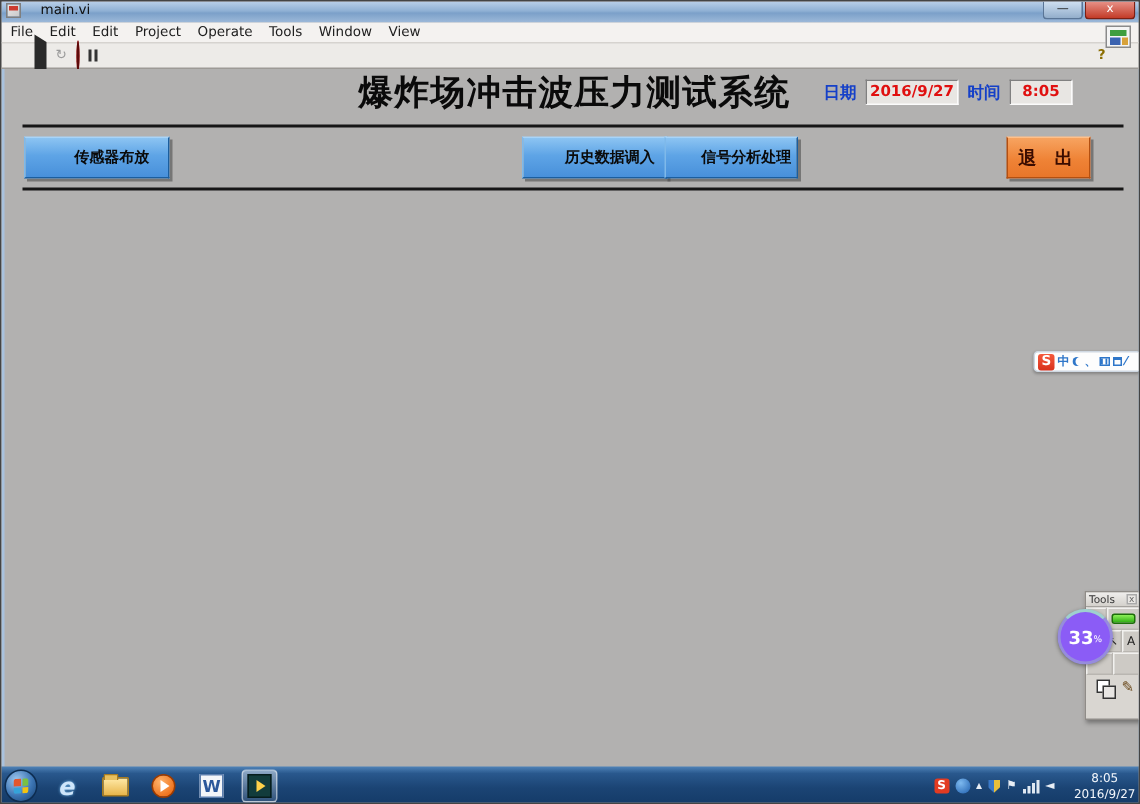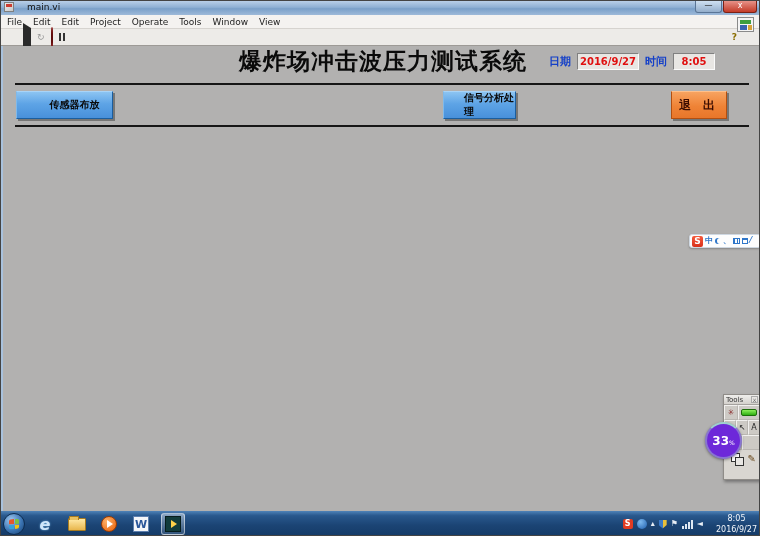--- a/index.html
+++ b/index.html
@@ -54,21 +54,21 @@
   .hline.bottom { top:79px; }
 
   .nav-btn { position:absolute; top:45px; height:28px; border:1px solid #1b5e9e; border-top-color:#a8d4f8; border-left-color:#7fb9ea;
     background:linear-gradient(180deg,#8cc4f2 0%,#5ea4e6 45%,#4890da 100%);
     box-shadow:2px 2px 0 rgba(70,70,70,0.55); color:#0a0a0a; font-size:10px; font-weight:bold;
     display:flex; align-items:center; justify-content:center;padding-left:20px; }
   .nav-btn.b0 { left:13px;  width:97px; }
   .nav-btn.b1 { left:128px; width:97px; }
   .nav-btn.b2 { left:242px; width:97px; }
   .nav-btn.b3 { left:345px; width:97px; }
-  .nav-btn.b4 { left:440px; width:73px; }
+  .nav-btn.b4 { left:440px; width:89px; }
   .nav-btn.b5 { left:547px; width:90px; }
   .exit-btn { position:absolute; left:668px; top:45px; width:56px; height:28px; border:1px solid #b34f10; border-top-color:#ffc08a;
     background:linear-gradient(180deg,#f7a360 0%,#ef8336 55%,#e8762a 100%); box-shadow:2px 2px 0 rgba(70,70,70,0.55);
     color:#3a0c00; font-size:12px; font-weight:bold; display:flex; align-items:center; justify-content:center; letter-spacing:4px; }
 
   
   .ime-bar { position:absolute; left:686px; top:188px; width:72px; height:14px; background:#fdfdfd; border:1px solid #cfd8e2;
     border-radius:3px; display:flex; align-items:center; gap:2px; padding:0 2px; box-shadow:0 1px 2px rgba(0,0,0,0.25); }
   .ime-logo { width:11px; height:11px; border-radius:2px; background:linear-gradient(180deg,#f55a3c,#d8311c); color:#fff; font-size:9px; font-weight:bold;
     line-height:11px; text-align:center; }
@@ -87,22 +87,22 @@
   .tool-cell { flex:1; height:15px; border:1px solid #b9b6b1; border-top-color:#f2f1ef; border-left-color:#f2f1ef; background:#cdcac5;
     display:flex; align-items:center; justify-content:center; font-size:8px; color:#222; }
   .led { width:16px; height:7px; border-radius:2px; background:linear-gradient(180deg,#8cf05a,#2fae12); border:1px solid #1d6e0a; }
   .wand { color:#8a2b2b; font-size:8px; }
   .swatch-row { position:relative; height:20px; }
   .sq1 { position:absolute; left:7px; top:3px; width:9px; height:9px; background:#fff; border:1px solid #333; }
   .sq2 { position:absolute; left:11px; top:7px; width:9px; height:9px; background:#e8e6e3; border:1px solid #333; }
   .brush { position:absolute; right:4px; top:3px; font-size:10px; color:#6b4a1d; }
 
   
-  .pct-badge { position:absolute; left:702px; top:376px; width:37px; height:37px; border-radius:50%;
-    background:#6d28d9; border:2px solid rgba(160,180,200,0.55); border-top-color:#9fd0cf;
+  .pct-badge { position:absolute; left:702px; top:360px; width:37px; height:37px; border-radius:50%;
+    background:#8b5cf6; border:2px solid rgba(160,180,200,0.55); border-top-color:#9fd0cf;
     color:#fff; display:flex; align-items:center; justify-content:center; box-shadow:0 1px 3px rgba(0,0,0,0.4);text-align:center; }
   .pct-badge .v { font-size:12px; font-weight:bold; }
   .pct-badge .u { font-size:6px; margin-top:4px; }
 
   
   .taskbar { position:absolute; left:0; top:510px; width:760px; height:26px;
     background:linear-gradient(180deg,#4f83b8 0%,#29588d 18%,#1b4474 55%,#143a67 100%); }
   .tb-items { position:absolute; left:2px; top:0; height:26px; display:flex; align-items:center; gap:8px; }
   .start-orb { width:22px; height:22px; border-radius:50%; background:radial-gradient(circle at 35% 30%,#9ec7ef 0%,#3c75b4 55%,#16406f 100%);
     border:1px solid #0d2c50; display:flex; align-items:center; justify-content:center; }
@@ -180,20 +180,21 @@
     <div class="dt-row">
       <span class="dt-label">日期</span>
       <span class="dt-box date">2016/9/27</span>
       <span class="dt-label">时间</span>
       <span class="dt-box time">8:05</span>
     </div>
 
     <div class="hline top"></div>
 
     <div class="nav-btn b0">传感器布放</div>
+    <div class="nav-btn b3">历史数据调入</div>
     <div class="nav-btn b4">信号分析处理</div>
     <div class="exit-btn">退  出</div>
 
     <div class="hline bottom"></div>
 
     <div class="ime-bar">
       <span class="ime-logo">S</span>
       <span class="ime-ic">中</span>
       <span class="ime-shape ime-moon"></span>
       <span class="ime-ic">、</span>

